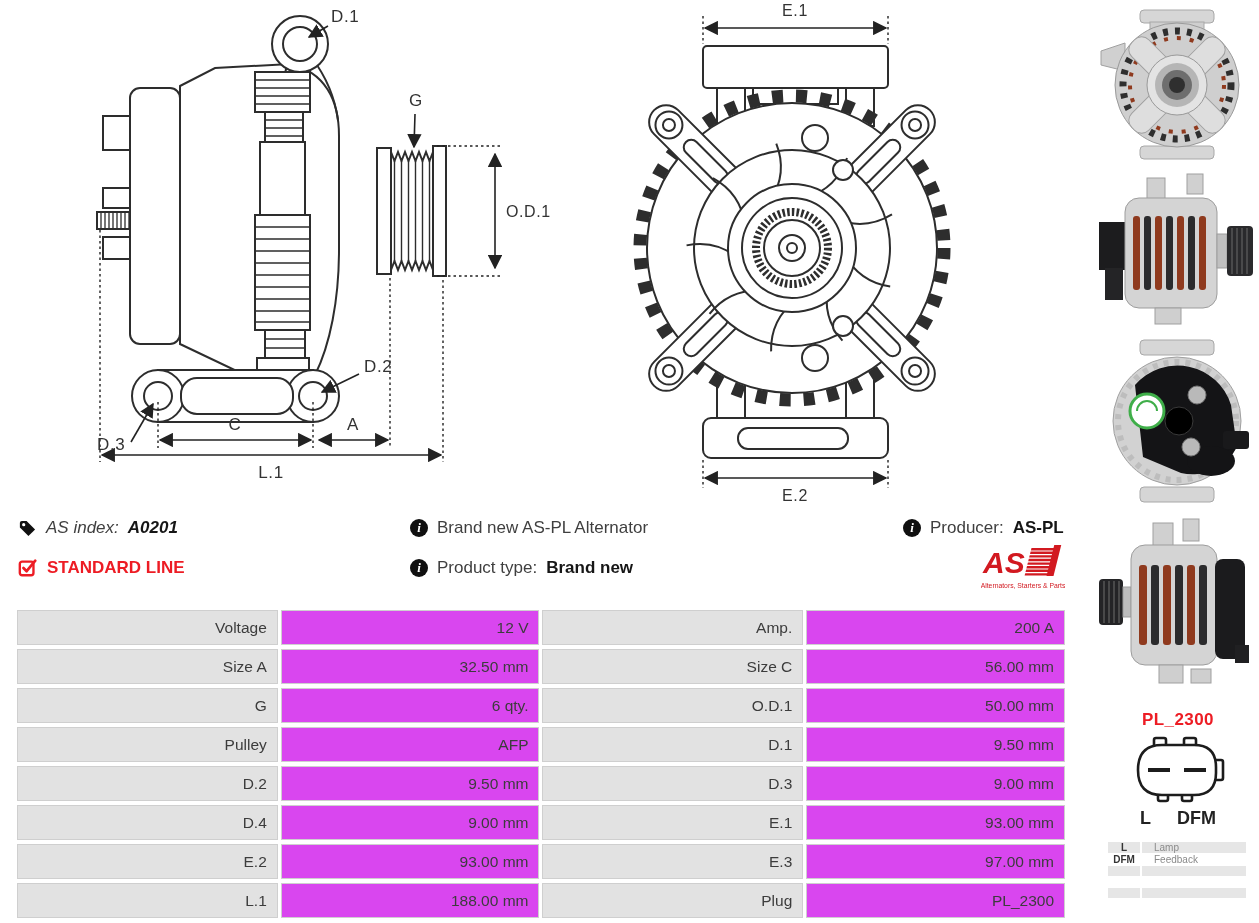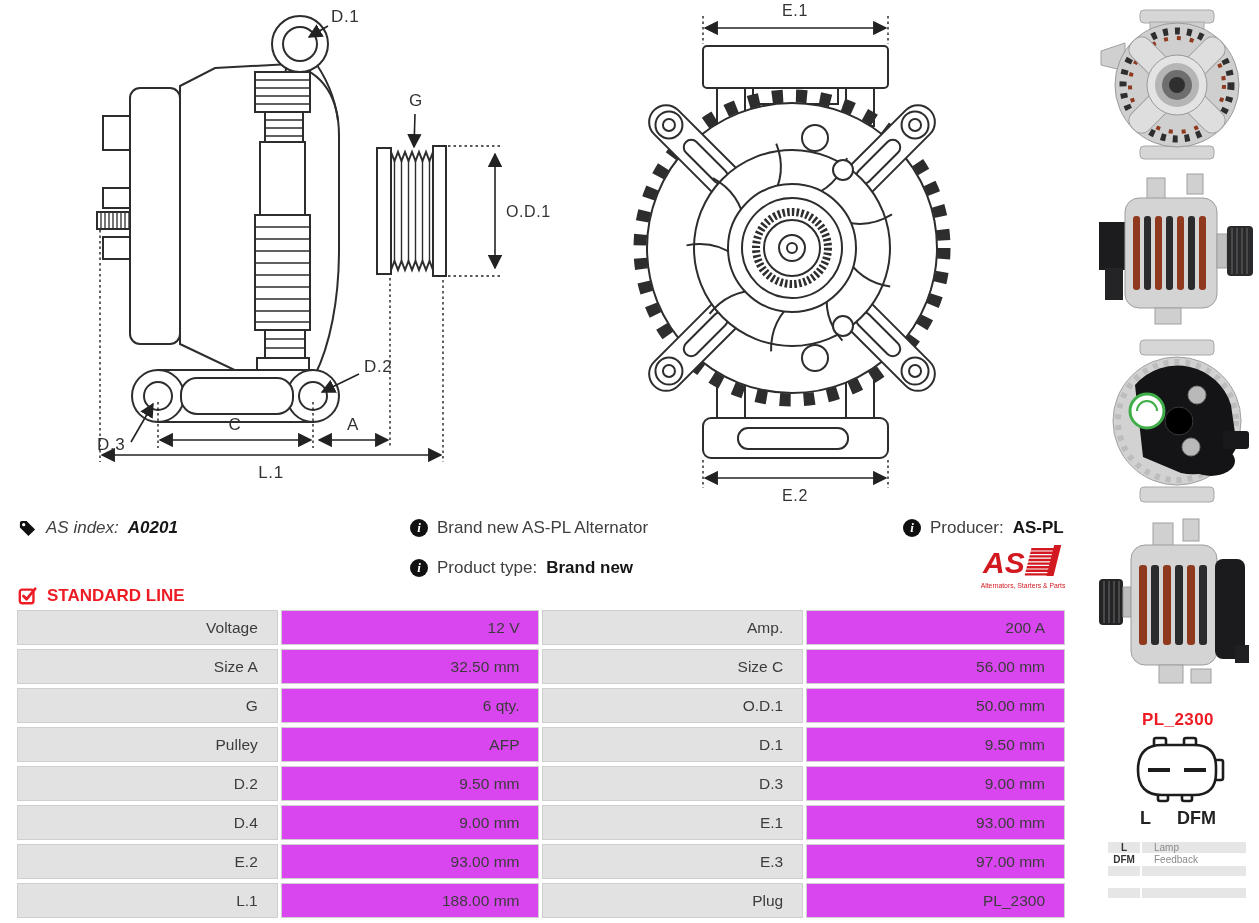--- a/index.html
+++ b/index.html
@@ -14,21 +14,21 @@
   .inforow{position:absolute;display:flex;align-items:center;gap:9px;font-size:17px;color:#3f3f3f;white-space:nowrap;}
   .inforow b{color:#161616;}
   .red{color:#ED1C24;font-weight:bold;}
   .info-icon{display:inline-flex;width:18px;height:18px;border-radius:50%;background:#101010;
              color:#fff;align-items:center;justify-content:center;flex:0 0 auto;
              font:italic bold 13px "Liberation Serif",serif;}
   .info-icon::before{content:"i";}
 
   
   table.spec{position:absolute;left:14px;top:606px;width:1054px;border-collapse:separate;border-spacing:3px 4px;}
-  table.spec td{height:33px;border:1px solid #cfcfcf;font-size:15.5px;text-align:right;padding:0 19px 0 6px;}
+  table.spec td{height:33px;border:1px solid #cfcfcf;font-size:15.5px;text-align:right;padding:0 10px 0 6px;}
   td.lbl{background:#e2e2e2;width:234px;}
   td.val{background:#d946ef;width:232px;}
 
   
   .photo{position:absolute;left:1095px;width:164px;}
   .plugwrap{position:absolute;left:1103px;top:710px;width:150px;text-align:center;}
   .plugtitle{color:#ED1C24;font-weight:bold;font-size:17px;letter-spacing:.4px;}
   .pins{display:flex;justify-content:center;gap:26px;font-size:18px;font-weight:bold;color:#222;margin-top:-2px;}
   .legend{position:absolute;left:1106px;top:841px;width:142px;border-collapse:separate;border-spacing:2px 1px;font-size:10px;}
   .legend td{height:10px;padding:0 3px;}
@@ -316,21 +316,21 @@
 
   <div class="inforow" style="left:18px;top:518px;font-style:italic;">
     <svg width="19" height="19" viewBox="0 0 20 20">
       <path d="M2,4 Q2,2 4,2 L9,2 L18,11 L11,18 L2,9 Z" fill="#101010"></path>
       <circle cx="6" cy="6" r="1.7" fill="#fff"></circle>
     </svg>
     <span>AS index:</span>
     <b>A0201</b>
   </div>
 
-  <div class="inforow" style="left:18px;top:558px;margin-top:28px;">
+  <div class="inforow" style="left:18px;top:558px;">
     <svg width="20" height="20" viewBox="0 0 22 22">
       <rect x="2" y="4" width="15" height="15" rx="2.5" fill="none" stroke="#ED1C24" stroke-width="2.6"></rect>
       <polyline points="6,11 9.5,14.5 19,3" fill="none" stroke="#ED1C24" stroke-width="3" stroke-linecap="round" stroke-linejoin="round"></polyline>
     </svg>
     <span class="red">STANDARD LINE</span>
   </div>
 
   <div class="inforow" style="left:410px;top:518px;">
     <span class="info-icon"></span>
     <span>Brand new AS-PL Alternator</span>

